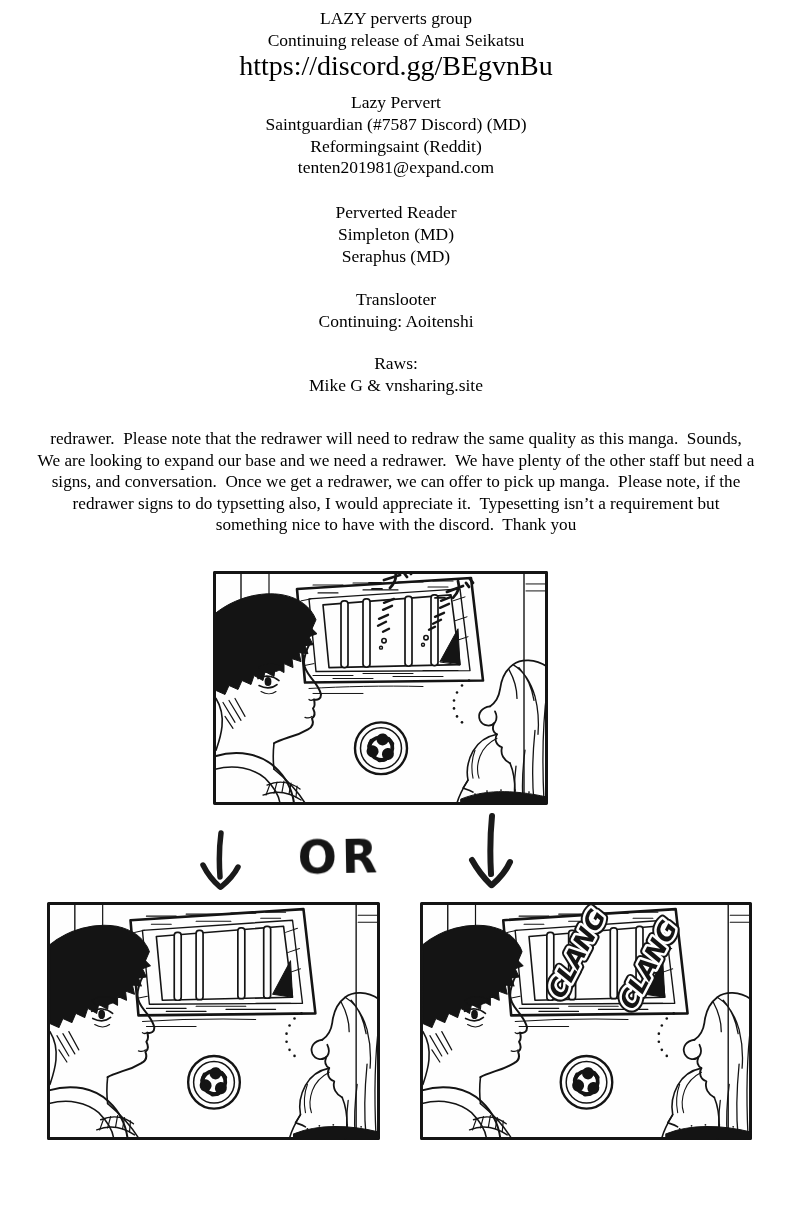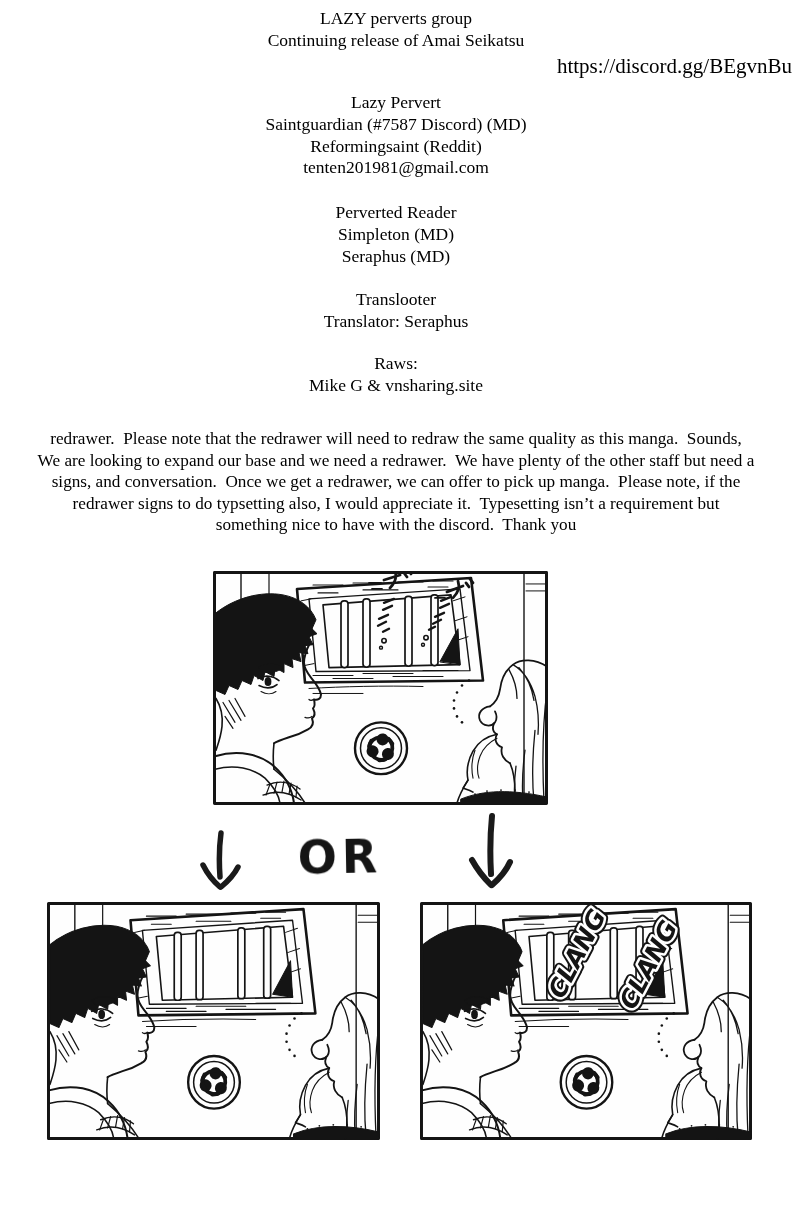--- a/index.html
+++ b/index.html
@@ -1,20 +1,20 @@
 <!DOCTYPE html>
 <html><head>
 <meta charset="utf-8">
 <style>
   html,body{margin:0;padding:0;background:#fff;}
   #page{position:relative;width:792px;height:1224px;background:#ffffff;overflow:hidden;
         font-family:"Liberation Serif", serif;color:#000;}
   .center{position:absolute;left:0;width:792px;text-align:center;}
   .tline{font-size:17.5px;line-height:22px;}
-  .url{font-size:21px;line-height:30px;text-align:right;}
+  .url{font-size:28px;line-height:30px;}
   .cline{font-size:17.5px;line-height:21.8px;}
   .pline{font-size:17.2px;line-height:21.6px;white-space:pre;}
   .panel{position:absolute;}
   .panel svg{display:block;width:100%;height:100%;}
   .arrow{position:absolute;filter:blur(0.5px);}
   #or-label{position:absolute;left:294px;top:831px;width:92px;text-align:center;
     font-family:"DejaVu Sans",sans-serif;font-weight:bold;font-size:46px;line-height:52px;
     letter-spacing:5px;color:#151515;filter:blur(0.5px);transform:rotate(-1deg);}
 </style>
 </head>
@@ -125,30 +125,30 @@
   <div class="center" style="top:7px">
     <div class="tline">LAZY perverts group</div>
     <div class="tline">Continuing release of Amai Seikatsu</div>
     <div class="url">https://discord.gg/BEgvnBu</div>
   </div>
 
   <div class="center" style="top:92px">
     <div class="cline">Lazy Pervert</div>
     <div class="cline">Saintguardian (#7587 Discord) (MD)</div>
     <div class="cline">Reformingsaint (Reddit)</div>
-    <div class="cline">tenten201981@gmail.com</div>
+    <div class="cline">tenten201981@expand.com</div>
   </div>
   <div class="center" style="top:202px">
     <div class="cline">Perverted Reader</div>
     <div class="cline">Simpleton (MD)</div>
     <div class="cline">Seraphus (MD)</div>
   </div>
   <div class="center" style="top:289px">
     <div class="cline">Translooter</div>
-    <div class="cline">Translator: Seraphus</div>
+    <div class="cline">Continuing: Aoitenshi</div>
   </div>
   <div class="center" style="top:353px">
     <div class="cline">Raws:</div>
     <div class="cline">Mike G &amp; vnsharing.site</div>
   </div>
 
   <div class="center" style="top:428px">
     <div class="pline">redrawer.  Please note that the redrawer will need to redraw the same quality as this manga.  Sounds,</div>
     <div class="pline">We are looking to expand our base and we need a redrawer.  We have plenty of the other staff but need a</div>
     <div class="pline">signs, and conversation.  Once we get a redrawer, we can offer to pick up manga.  Please note, if the</div>

